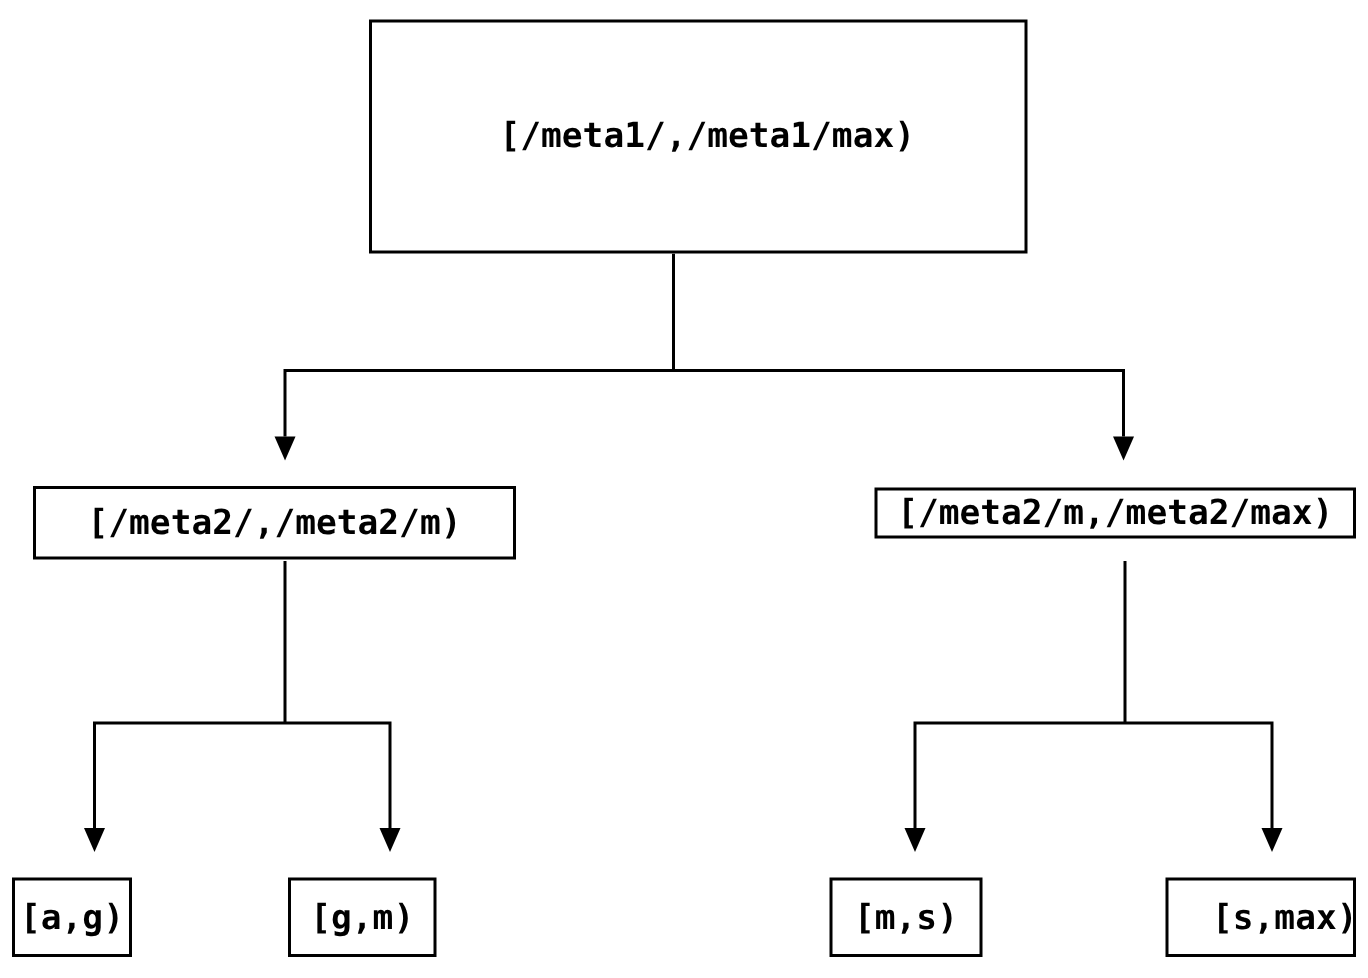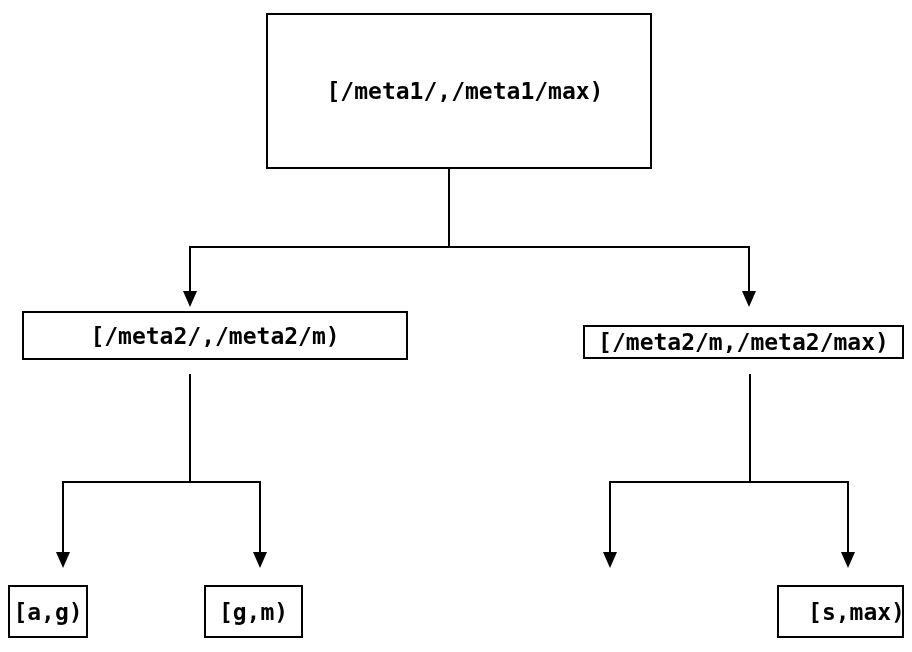--- a/index.html
+++ b/index.html
@@ -28,25 +28,25 @@
     background: #ffffff;
     display: flex;
     align-items: center;
     justify-content: center;
     font-family: "DejaVu Sans Mono", "Liberation Mono", monospace;
     font-weight: bold;
     font-size: 23px;
     color: #000000;
     white-space: nowrap;
   }
-  .node-root   { left: 266px; top: 13px;  width: 386px; height: 156px; padding-left: 12px; }
-  .node-l2l    { left: 22px;  top: 311px; width: 386px; height: 49px; }
+  .node-root   { left: 246px; top: 13px;  width: 439px; height: 156px; padding-left: 12px; }
+  .node-l2l    { left: 22px;  top: 324px; width: 322px; height: 49px; }
   .node-l2r    { left: 583px; top: 325px; width: 321px; height: 34px; }
   .node-leaf1  { left: 8px;   top: 585px; width: 80px; height: 53px; }
-  .node-leaf2  { left: 204px; top: 585px; width: 99px;  height: 53px; }
+  .node-leaf2  { left: 192px; top: 585px; width: 99px;  height: 53px; }
   .node-leaf3  { left: 553px; top: 585px; width: 102px; height: 53px; }
   .node-leaf4  { left: 777px; top: 585px; width: 127px; height: 53px; padding-left: 32px; }
 </style>
 </head>
 <body>
 
 <div class="canvas">
 
   <svg class="connectors" viewBox="0 0 912 652" xmlns="http://www.w3.org/2000/svg">
 
@@ -79,17 +79,20 @@
   <div class="node node-l2r">
     <span>[/meta2/m,/meta2/max)</span>
   </div>
 
   <div class="node node-leaf1">
     <span>[a,g)</span>
   </div>
   <div class="node node-leaf2">
     <span>[g,m)</span>
   </div>
+  <div class="node node-leaf3">
+    <span>[m,s)</span>
+  </div>
   <div class="node node-leaf4">
     <span>[s,max)</span>
   </div>
 
 </div>
 
 </body></html>

